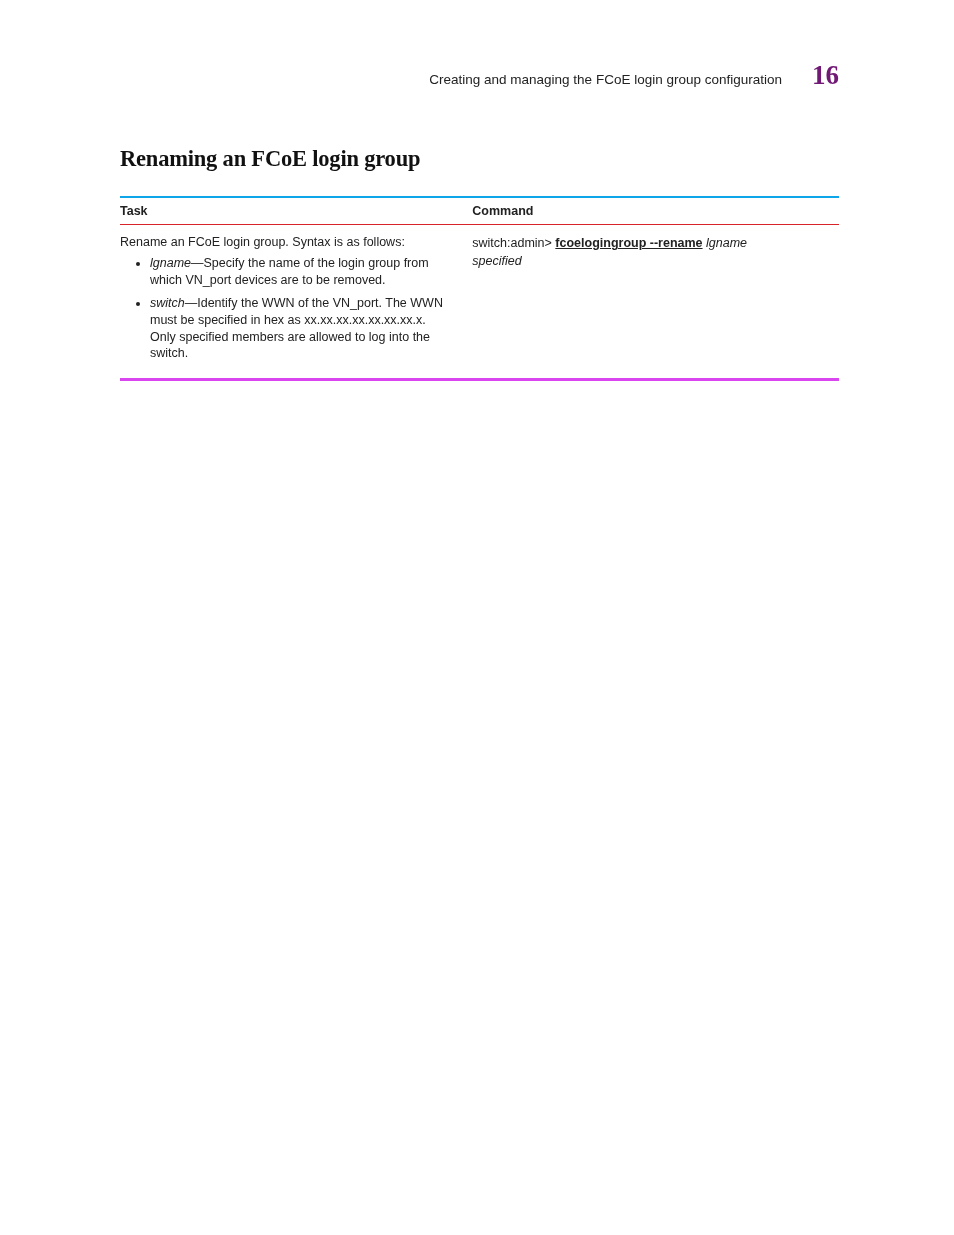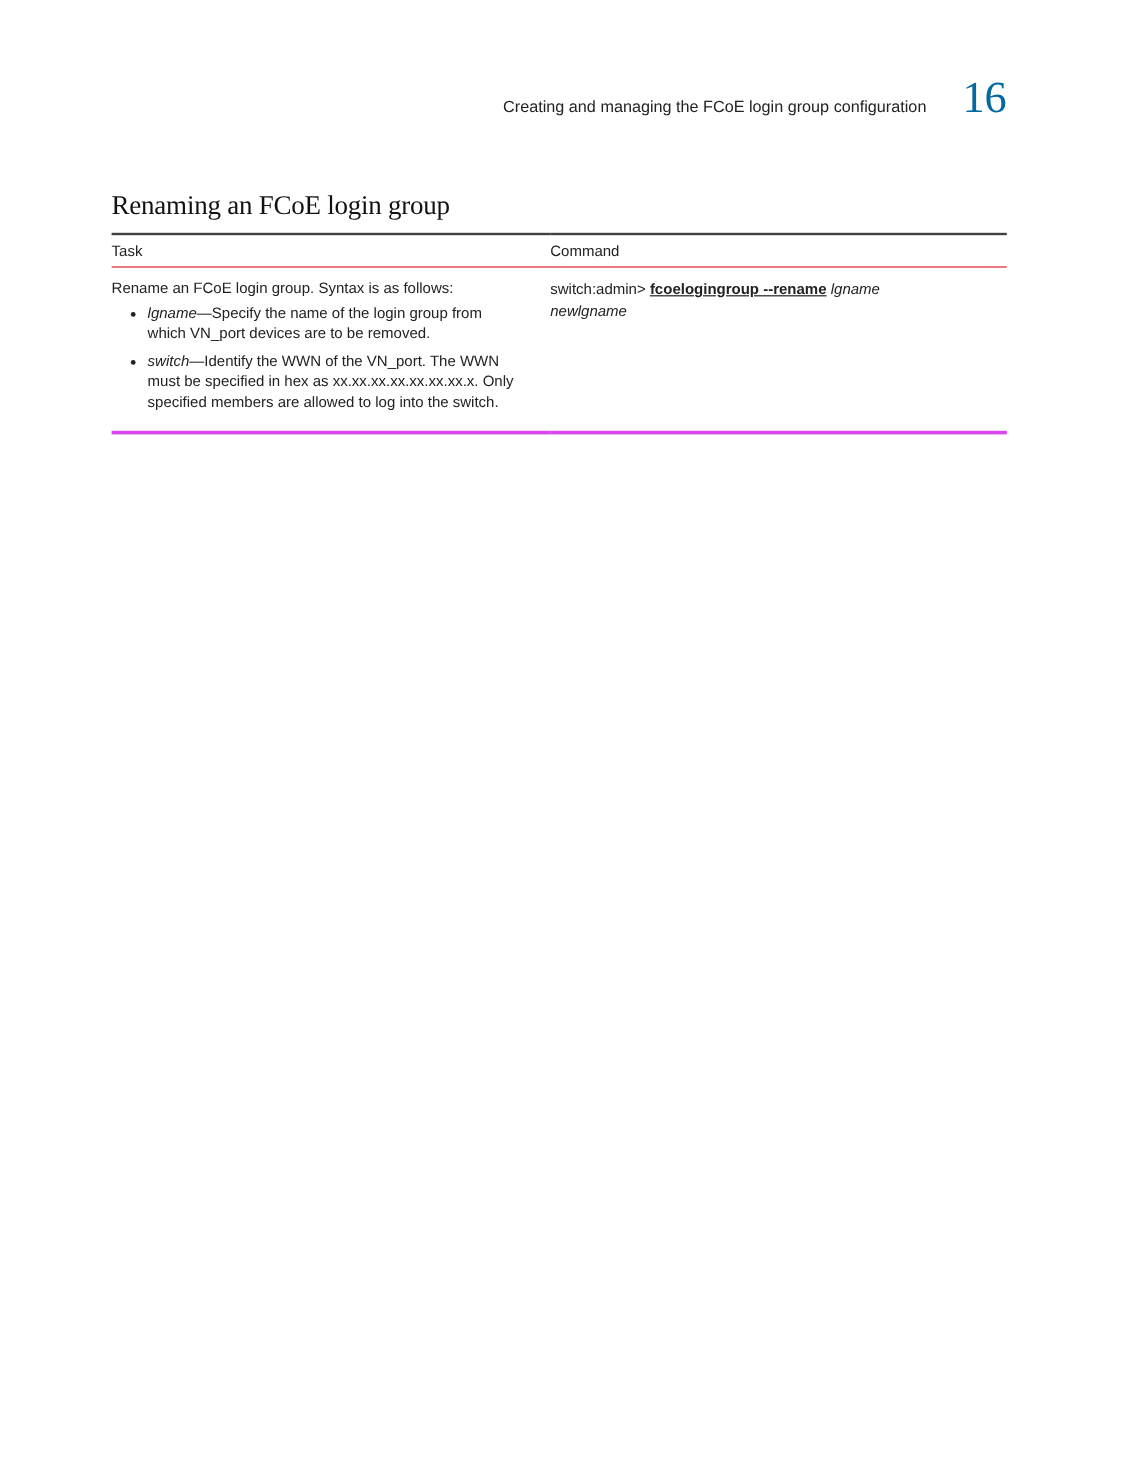--- a/index.html
+++ b/index.html
@@ -6,61 +6,62 @@
     margin: 0;
     padding: 0;
     font-family: Arial, Helvetica, sans-serif;
     background: #fff;
     color: #222;
     width: 954px;
     height: 1235px;
     position: relative;
   }
   .page {
-    padding: 60px 115px 60px 93px;
+    padding: 60px 115px 60px 120px;
   }
   .header-line {
     display: flex;
     justify-content: flex-end;
     align-items: baseline;
     gap: 30px;
     margin-bottom: 55px;
   }
   .header-title {
     font-size: 13.5px;
     color: #222;
   }
   .chapter-number {
-    font-size: 37px;
+    font-size: 27px;
     font-family: "Times New Roman", Times, serif;
-    color: #0369a1;
+    color: #701a75;
     letter-spacing: 0px;
+    font-weight: bold;
   }
   .section-heading {
     font-family: Georgia, "Times New Roman", serif;
     font-size: 22.5px;
     color: #111;
-    margin: 0 0 10px 0;
-    font-weight: normal;
+    margin: 0 0 24px 0;
+    font-weight: bold;
     letter-spacing: -0.2px;
   }
   .intro {
     font-size: 13.5px;
     margin: 0 0 20px 0;
   }
   table {
     width: 100%;
     border-collapse: collapse;
     font-size: 12.5px;
   }
   thead tr.top-rule th {
-    border-top: 2px solid #404040;
+    border-top: 2px solid #0ea5e9;
     border-bottom: 1px solid #d9232a;
     text-align: left;
-    font-weight: normal;
+    font-weight: bold;
     padding: 6px 6px 6px 0;
   }
   tbody tr.body-row td {
     vertical-align: top;
     padding: 10px 6px 10px 0;
     border-bottom: 3px solid #d946ef;
   }
   .task-col { width: 49%; }
   .cmd-col  { width: 51%; margin-top: 47px; }
   ul.syntax-list {
@@ -103,19 +104,19 @@
             <li>
               <span class="italic">lgname</span><span>—Specify the name of the login group from which VN_port devices are to be removed.</span>
             </li>
             <li>
               <span class="italic">switch</span><span>—Identify the WWN of the VN_port. The WWN must be specified in hex as xx.xx.xx.xx.xx.xx.xx.x. Only specified members are allowed to log into the switch.</span>
             </li>
           </ul>
         </td>
         <td class="cmd-col cmd-cell">
           <span>switch:admin&gt; </span><span class="bold">fcoelogingroup --rename</span><span class="italic"> lgname</span><br>
-          <span class="italic">newlgname</span>
+          <span class="italic">specified</span>
         </td>
       </tr>
     </tbody>
   </table>
 
 </div>
 
 </body></html>

